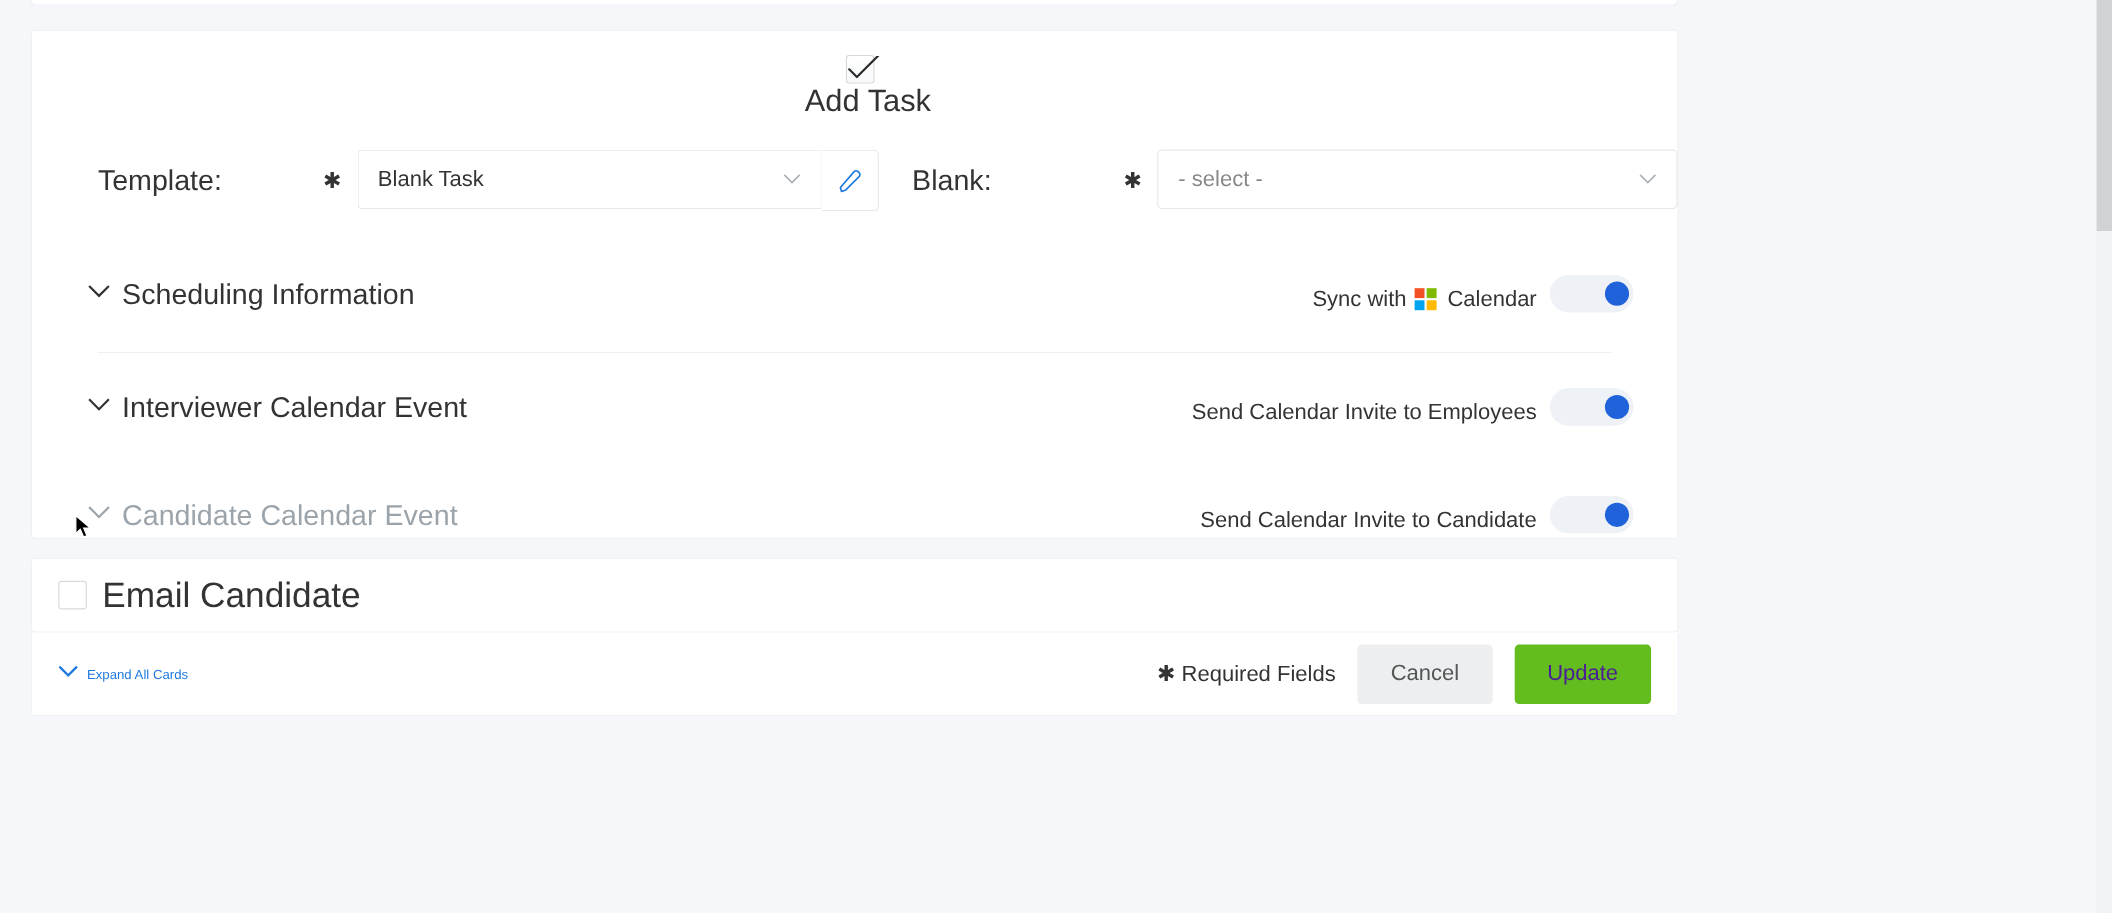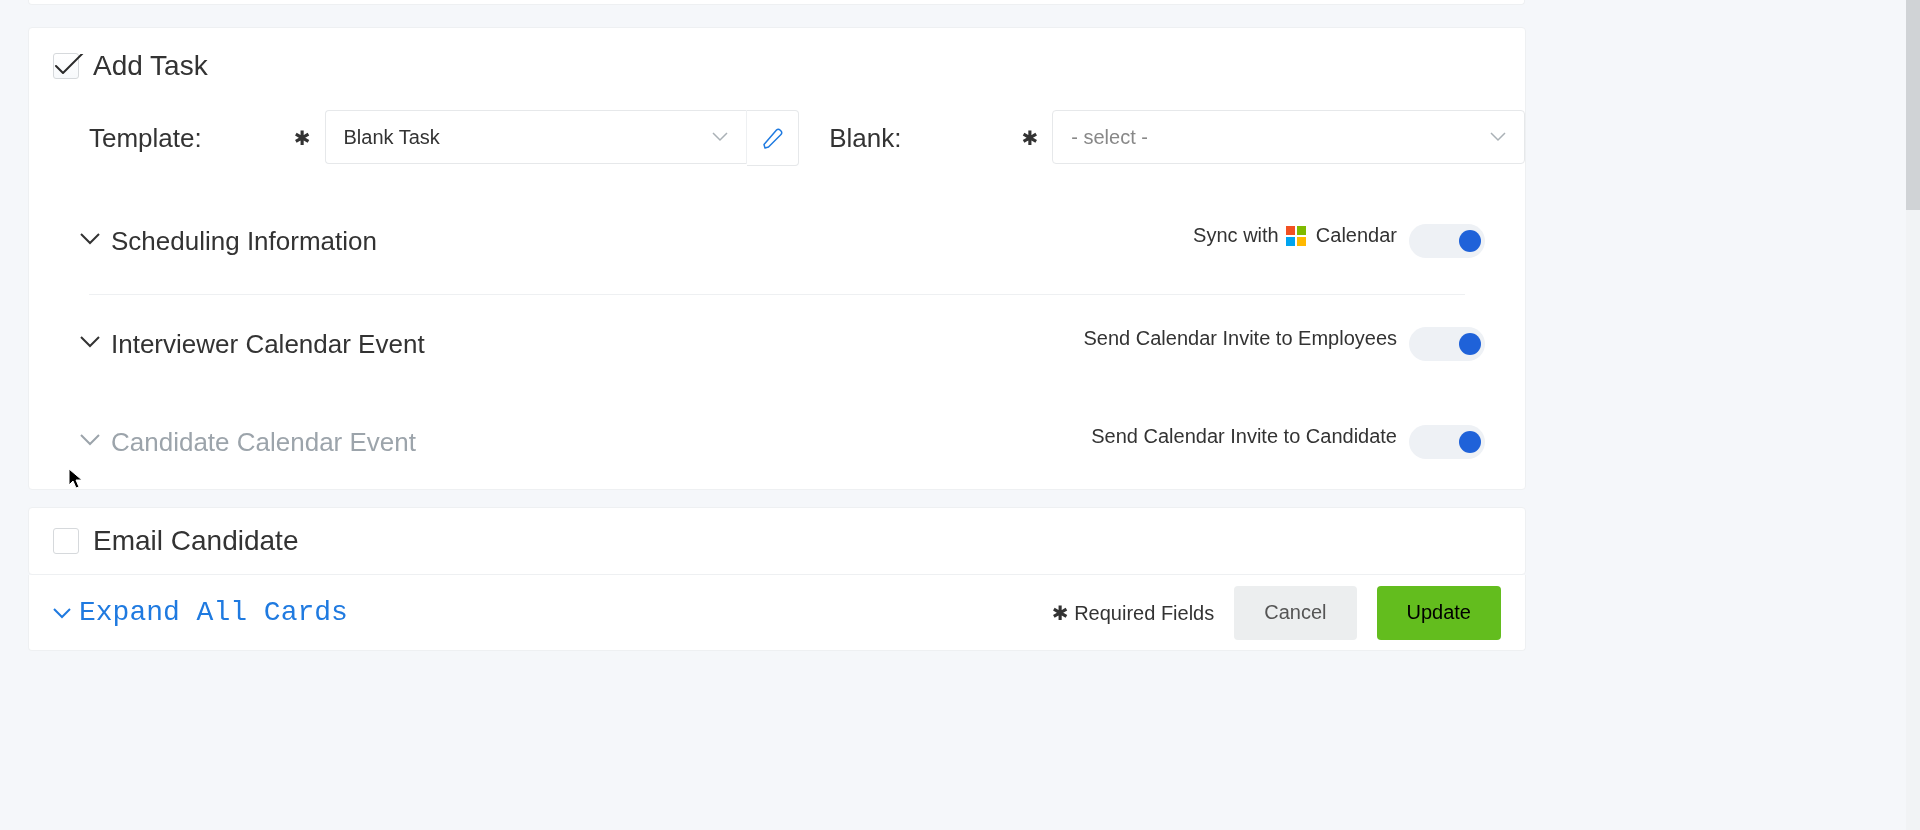--- a/index.html
+++ b/index.html
@@ -45,20 +45,21 @@
     border: 1px solid #eef0f2;
     border-radius: 4px;
     box-sizing: border-box;
   }
 
   
   .addtask-header {
     display: flex;
     align-items: center;
     padding: 22px 0 28px 24px;
+    flex-direction: column;
   }
   .checkbox-addtask {
     width: 24px; height: 24px;
     border: 1px solid #d6d9dc;
     border-radius: 3px;
     background: linear-gradient(180deg,#ffffff 0%,#f7f9fb 100%);
     position: relative;
     margin-right: 14px;
   }
   .checkbox-addtask svg { position:absolute; top:0; left:0; }
@@ -141,21 +142,21 @@
     font-size: 26px;
     font-weight: 500;
     color: #333;
   }
   .section-title.muted {
     color: #9ca4ab;
   }
 
   .section-right {
     display: flex;
-    align-items: flex-start;
+    align-items: flex-end;
     gap: 12px;
   }
   .sync-label {
     font-size: 20px;
     color: #333;
   }
 
   .ms-logo {
     width: 20px; height: 20px;
     display: inline-grid;
@@ -207,21 +208,21 @@
     box-sizing: border-box;
   }
   .checkbox-empty {
     width: 24px; height: 24px;
     border: 1px solid #d6d9dc;
     border-radius: 3px;
     background:#fff;
     margin-right: 14px;
   }
   .email-title {
-    font-size: 28px;
+    font-size: 32px;
     font-weight: 500;
     color: #333;
   }
 
   
   .bottom-bar {
     position: absolute;
     top: 575px;
     left: 28px;
     width: 1498px;
@@ -233,23 +234,22 @@
     border-radius: 0 0 4px 4px;
     display: flex;
     align-items: center;
     justify-content: space-between;
     padding: 0 24px;
     box-sizing: border-box;
   }
   .expand-link {
     display:flex; align-items:flex-end;
     color:#1f7ae0;
-    font-size:28px;
+    font-size:12px;
     gap:8px;
-    font-family:Liberation Mono, monospace;
   }
   .bottom-right {
     display:flex; align-items:center; gap:20px;
   }
   .required-note {
     font-size:20px; color:#333;
   }
   .btn {
     height: 54px;
     padding: 0 30px;
@@ -259,21 +259,21 @@
     align-items: center;
     justify-content:flex-end;
     border: none;
   }
   .btn-cancel {
     background: #eceeef;
     color: #555;
   }
   .btn-update {
     background: #63bd1e;
-    color: #000000;
+    color: #4c1d95;
   }
 
   
   .cursor {
     position:absolute;
     left:68px;
     top:468px;
     pointer-events:none;
   }
   .cursor svg { display:block; }

